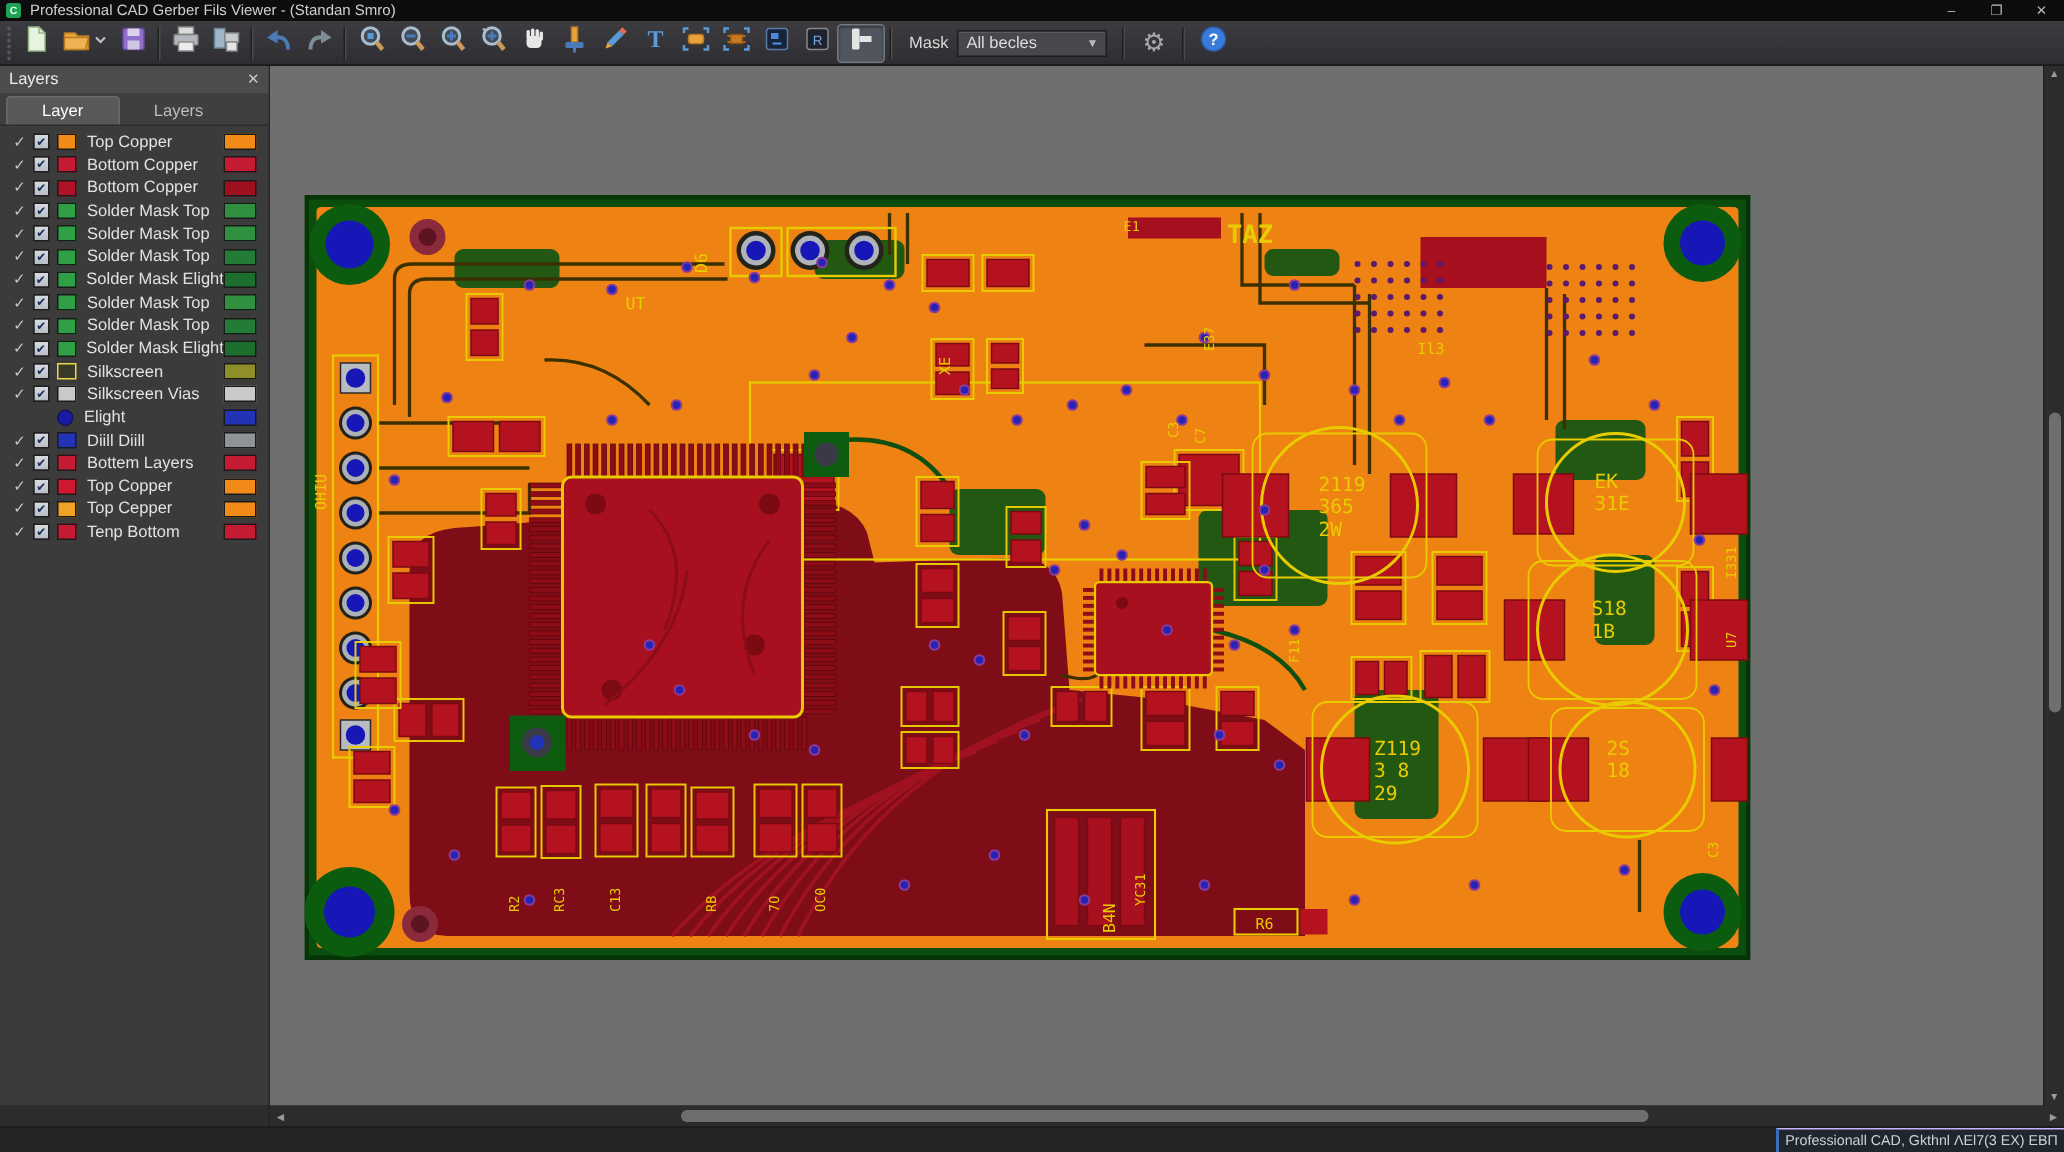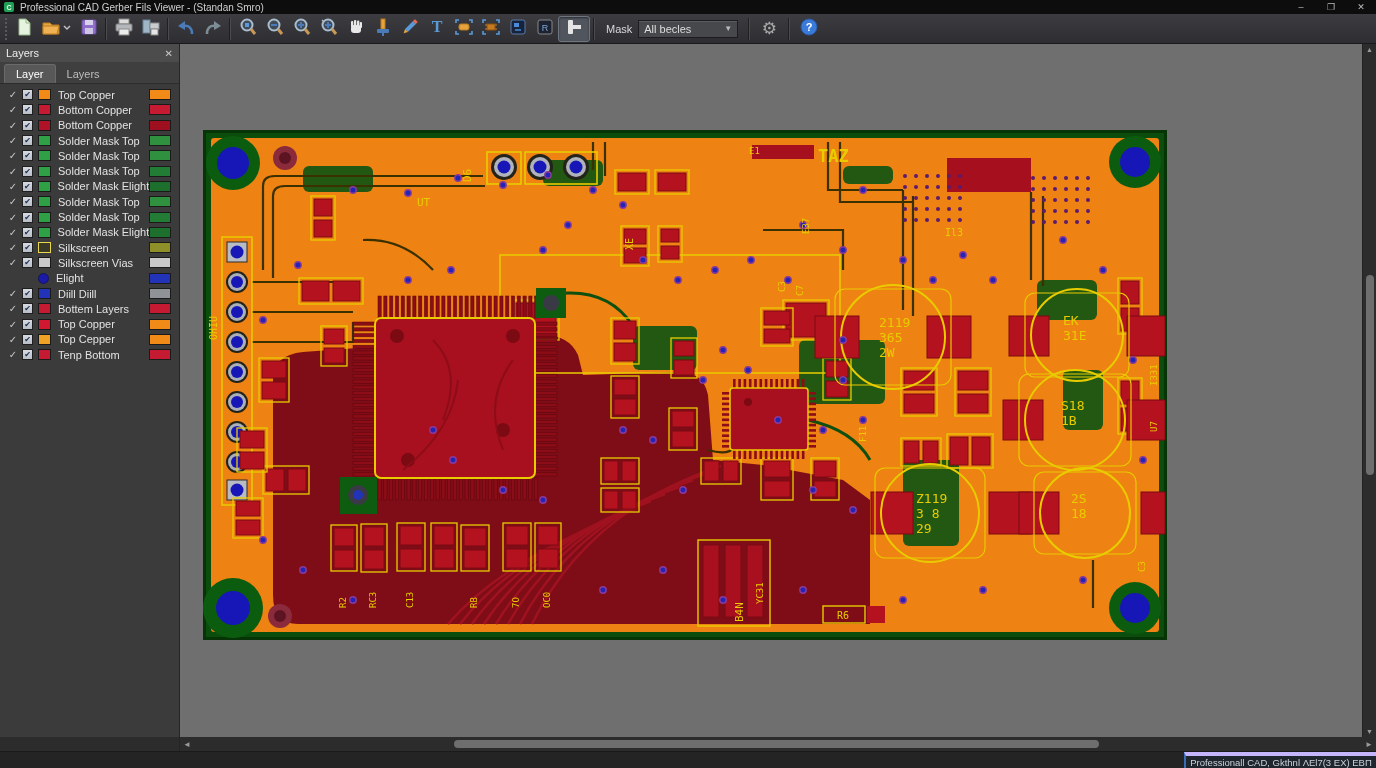--- a/index.html
+++ b/index.html
@@ -26,21 +26,21 @@
     box-shadow:inset 0 1px 0 #5a5c60; color:#ddd; font-size:11px; display:flex; align-items:center;
     padding:0 5px; }
   .view-select .caret { margin-left:auto; font-size:8px; color:#bbb; }
   
   .main { display:flex; height:693px; }
   .left-panel { width:180px; background:#3b3b3b; border-right:1px solid #262626; display:flex; flex-direction:column; }
   .panel-header { height:18px; background:#4c4c4c; display:flex; align-items:center; padding:0 6px;
     font-size:11px; color:#ececec; }
   .panel-close { margin-left:auto; color:#c8c8c8; font-size:10px; }
   .panel-tabs { height:22px; background:#3f3f3f; border-bottom:1px solid #2c2c2c; display:flex; align-items:flex-end; padding-left:4px; }
-  .tab { font-size:11px; padding:3px 11px; color:#bdbdbd; }
+  .tab { font-size:11px; padding:3px 23px; color:#bdbdbd; }
   .tab.active { background:#585858; color:#fff; border:1px solid #6a6a6a; border-bottom:none; border-radius:3px 3px 0 0; }
   .layer-list { padding-top:3px; }
   .layer-row { height:15.3px; display:flex; align-items:center; font-size:11px; color:#e2e2e2; }
   .chk { width:14px; margin-left:6px; color:#c8c8c8; font-size:10px; text-align:center; }
   .box { width:11px; height:11px; margin-left:2px; background:linear-gradient(#d7dbe0,#b9bec6);
     border:1px solid #1f1f1f; font-size:8px; color:#1a2a5a; line-height:10px; text-align:center; }
   .sw { width:13px; height:11px; margin-left:5px; border:1px solid #1a1a1a; }
   .sw.circle { border-radius:50%; border-color:#15155a; }
   .lab { margin-left:7px; flex:1; white-space:nowrap; }
   .rsw { width:22px; height:11px; margin-right:8px; border:1px solid #1a1a1a; }
@@ -51,21 +51,21 @@
   .v-thumb { position:absolute; left:3px; width:8px; border-radius:4px; background:#6e6e6e; }
   .arr { position:absolute; width:100%; text-align:center; color:#9a9a9a; font-size:7px; }
   .h-scroll { height:14px; display:flex; background:#2c2c2c; position:relative; }
   .h-spacer { width:180px; background:#2c2c2c; border-right:1px solid #242424; }
   .h-track { flex:1; position:relative; }
   .h-thumb { position:absolute; top:3px; height:8px; border-radius:4px; background:#6e6e6e; }
   .h-arr { width:14px; display:flex; align-items:center; justify-content:center; color:#9a9a9a; font-size:8px; }
   
   .statusbar { height:17px; background:#242424; border-top:1px solid #1a1a1a; position:relative; }
   .status-box { position:absolute; right:0; top:0; height:100%; width:192px; background:#20262e;
-    border-left:2px solid #3a6db8; border-top:4px solid #c4b5fd; display:flex; align-items:center;
+    border-left:2px solid #3a6db8; border-top:1px solid #c4b5fd; display:flex; align-items:center;
     justify-content:center; font-size:9.5px; color:#c9d1d9; white-space:nowrap; }
 </style>
 </head>
 <body>
 
 <div class="titlebar">
   <div class="app-icon">C</div>
   <div class="title-text">Professional CAD Gerber Fils Viewer - (Standan Smro)</div>
   <div class="win-btn">–</div>
   <div class="win-btn">❐</div>

